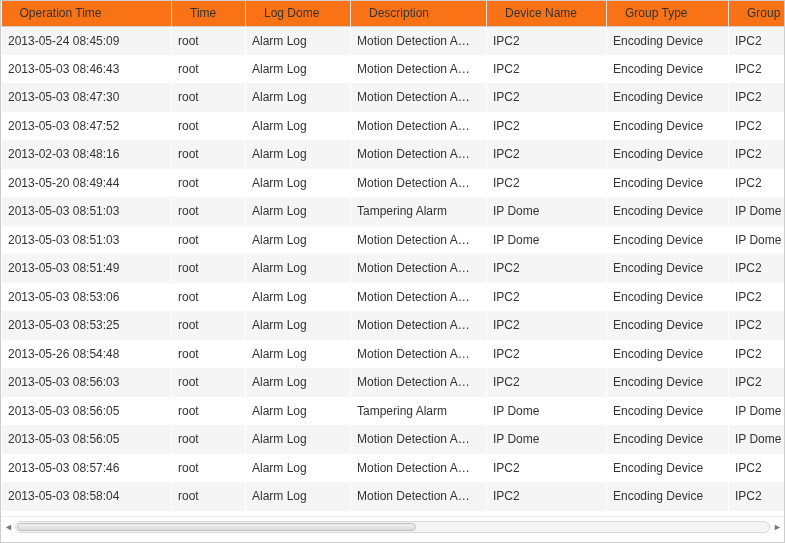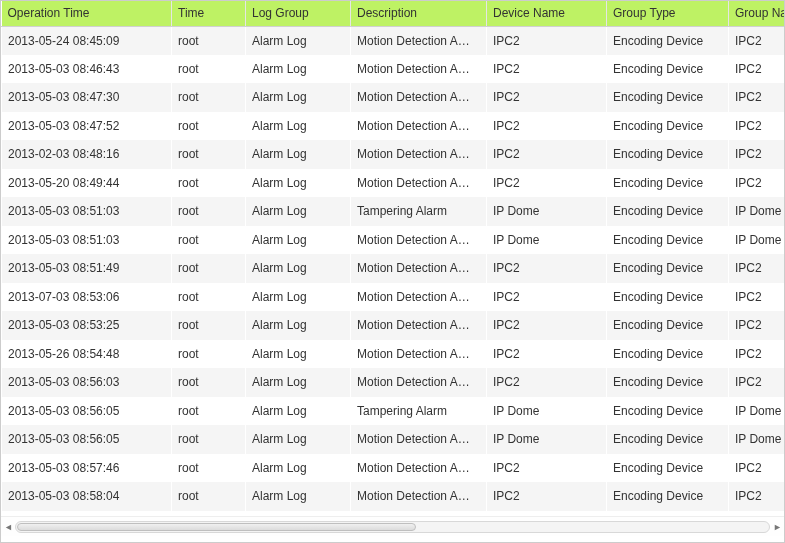--- a/index.html
+++ b/index.html
@@ -24,24 +24,24 @@
 }
 table {
   border-collapse: collapse;
   width: 100%;
   table-layout: fixed;
 }
 thead th {
   text-align: left;
   font-weight: normal;
   color: #333;
-  background: #bef264;
+  background: #f97316;
   border-bottom: 1px solid #d0d0d0;
   border-left: 1px solid #e5e5e5;
-  padding: 5px 6px;
+  padding: 5px 18px;
   height: 25px;
   white-space: nowrap;
   overflow: hidden;
 }
 thead th:first-child {
   border-left: none;
 }
 tbody td {
   padding: 0 6px;
   height: 28.5px;
@@ -114,21 +114,21 @@
         <col class="col-logtype">
       <col class="col-desc">
         <col class="col-devname">
         <col class="col-devtype">
         <col class="col-group">
     </colgroup>
     <thead>
       <tr>
         <th>Operation Time</th>
         <th>Time</th>
-        <th>Log Group</th>
+        <th>Log Dome</th>
         <th>Description</th>
         <th>Device Name</th>
         <th>Group Type</th>
         <th>Group Name</th>
       </tr>
     </thead>
     <tbody id="log-tbody">
     <tr>
           <td>2013-05-24 08:45:09</td>
           <td>root</td>
@@ -204,21 +204,21 @@
         <tr>
           <td>2013-05-03 08:51:49</td>
           <td>root</td>
           <td>Alarm Log</td>
           <td>Motion Detection A…</td>
           <td>IPC2</td>
           <td>Encoding Device</td>
           <td>IPC2</td>
         </tr>
         <tr>
-          <td>2013-07-03 08:53:06</td>
+          <td>2013-05-03 08:53:06</td>
           <td>root</td>
           <td>Alarm Log</td>
           <td>Motion Detection A…</td>
           <td>IPC2</td>
           <td>Encoding Device</td>
           <td>IPC2</td>
         </tr>
         <tr>
           <td>2013-05-03 08:53:25</td>
           <td>root</td>

